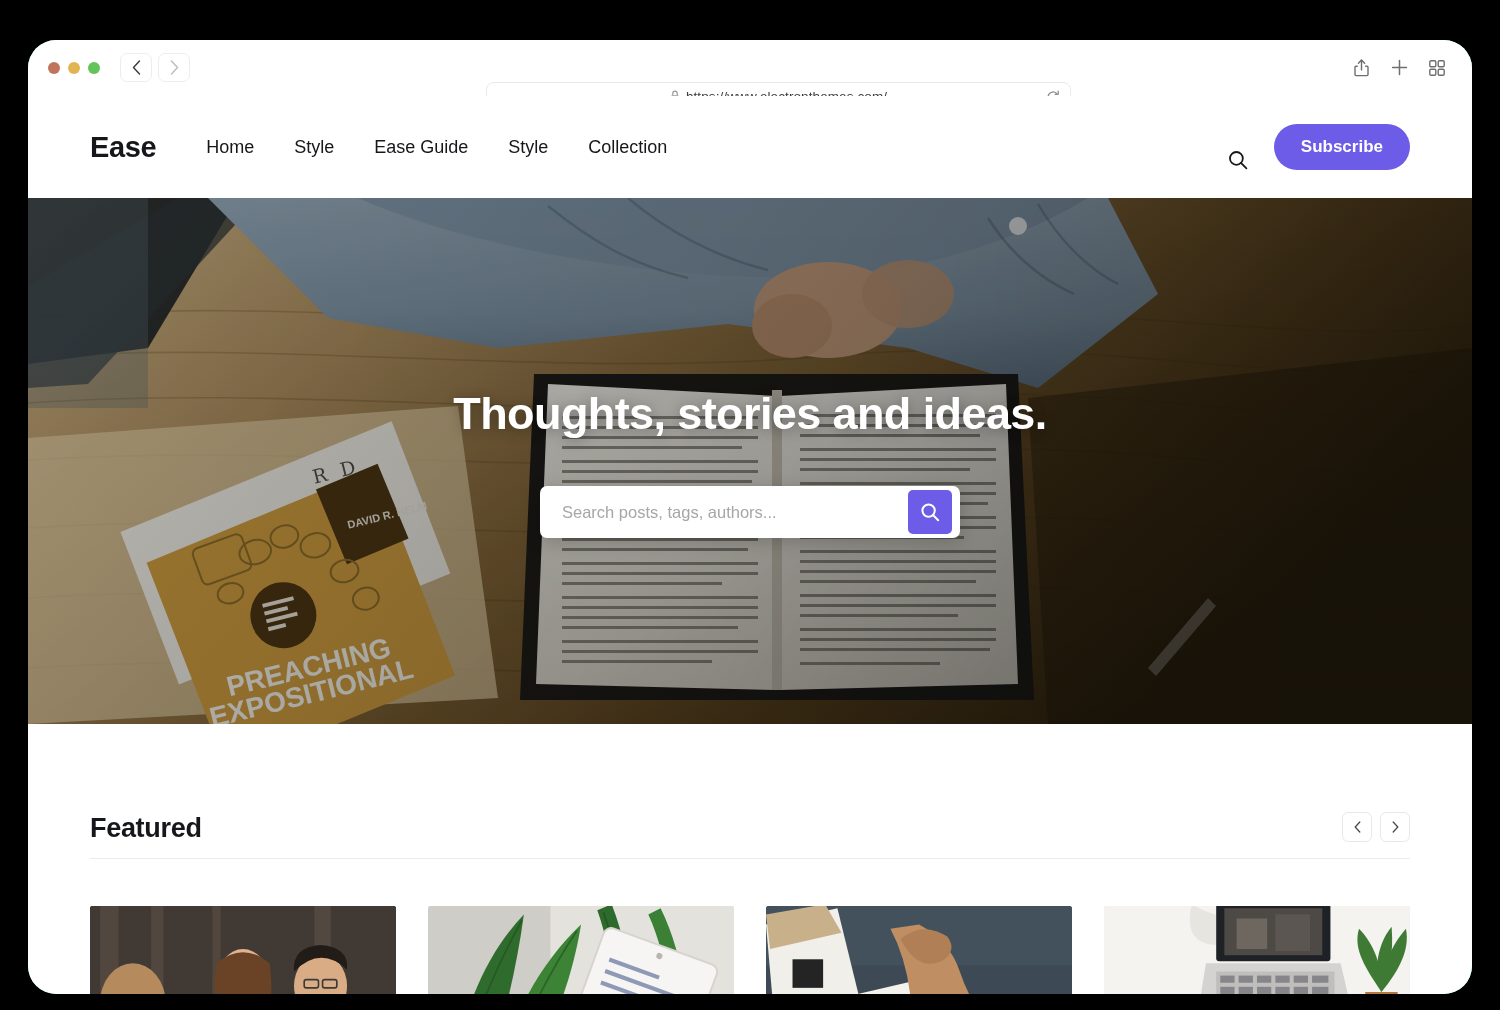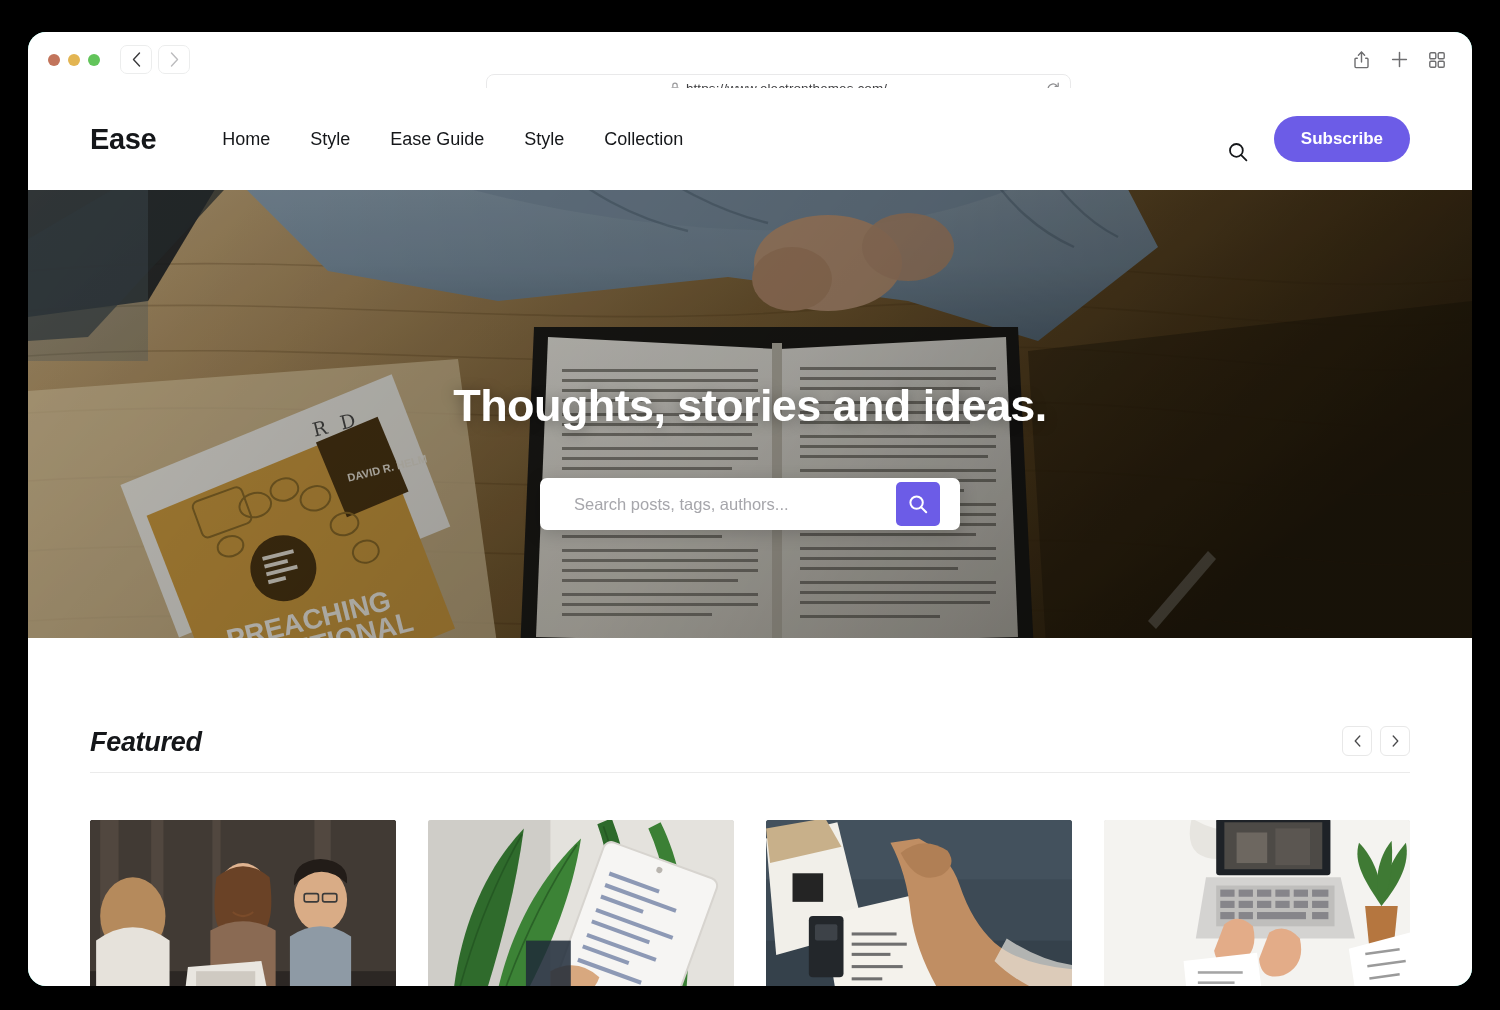--- a/index.html
+++ b/index.html
@@ -6,24 +6,24 @@
   html, body {
     width: 1500px; height: 1010px;
     background: #000000;
     font-family: "Liberation Sans", sans-serif;
     overflow: hidden;
   }
 
   
   #browser-window {
     position: absolute;
-    left: 28px; top: 32px;
+    left: 28px; top: 40px;
     width: 1444px; height: 954px;
     background: #5eead4;
-    border-radius: 18px;
+    border-radius: 28px;
     overflow: hidden;
   }
 
   
   #browser-chrome {
     position: relative;
     height: 56px;
     background: #ffffff;
     display: flex;
     align-items: center;
@@ -94,21 +94,21 @@
     align-items: center;
     padding: 0 62px 0 62px;
   }
   #site-logo {
     font-size: 29px;
     font-weight: 700;
     color: #15171a;
     letter-spacing: -0.4px;
     margin-right: 50px;
   }
-  #main-nav { display: flex; align-items: center; gap: 40px; margin-left: 16px; }
+  #main-nav { display: flex; align-items: center; gap: 40px; }
   .nav-link {
     font-size: 18px;
     color: #15171a;
     text-decoration: none;
     white-space: nowrap;
   }
   .header-right {
     margin-left: auto;
     display: flex; align-items: flex-end; gap: 26px;
   }
@@ -121,21 +121,21 @@
     border: none;
     border-radius: 40px;
     padding: 13px 27px;
     cursor: pointer;
     font-family: "Liberation Sans", sans-serif;
   }
 
   
   #hero {
     position: relative;
-    height: 448px;
+    height: 526px;
     overflow: hidden;
     background: #6b5336;
   }
   #hero-photo { position: absolute; inset: 0; overflow: hidden; }
   #hero-photo svg { width: 100%; height: 100%; display: block; }
 
   #hero-content {
     position: absolute;
     left: 0; right: 0; top: 190px;
     display: flex; flex-direction: column; align-items: center;
@@ -147,21 +147,21 @@
     color: #ffffff;
     letter-spacing: -0.6px;
     text-shadow: 0 2px 14px rgba(0,0,0,.35);
     margin-bottom: 46px;
   }
   #hero-search {
     width: 420px; height: 52px;
     background: #ffffff;
     border-radius: 7px;
     display: flex; align-items: center;
-    padding: 20px;
+    padding: 8px;
     box-shadow: 0 4px 18px rgba(0,0,0,.18);
   }
   #hero-search-input {
     flex: 1;
     border: none; outline: none;
     background: transparent;
     font-size: 16.5px;
     color: #3b3b3f;
     padding: 0 14px;
     font-family: "Liberation Sans", sans-serif;
@@ -178,21 +178,20 @@
   
   #featured-section {
     background: #ffffff;
     padding: 0 62px;
   }
   #featured-header {
     display: flex; align-items: flex-end;
     padding-top: 88px;
     padding-bottom: 14px;
     border-bottom: 1px solid #ebebeb;
-    font-style: italic;
   }
   #featured-title {
     font-size: 27px; font-weight: 700; color: #15171a;
     letter-spacing: -0.3px;
   }
   #carousel-controls { margin-left: auto; display: flex; gap: 8px; padding-bottom: 2px; }
   .carousel-btn {
     width: 30px; height: 30px;
     border: 1px solid #e8e8e8;
     border-radius: 6px;

